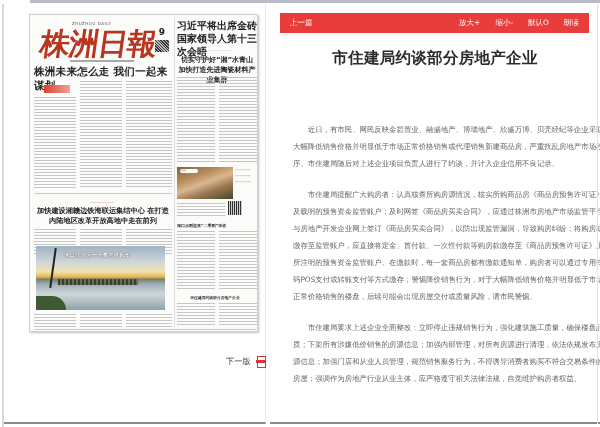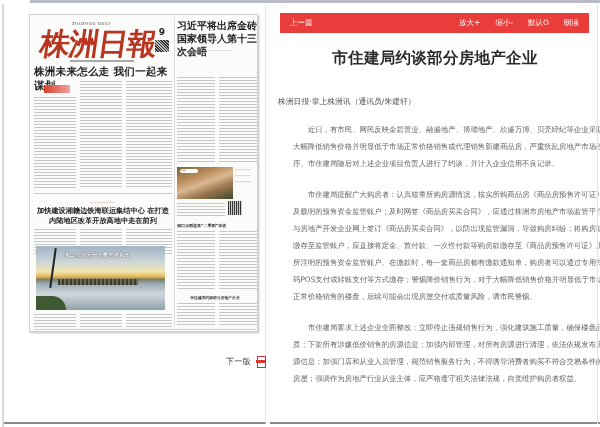--- a/index.html
+++ b/index.html
@@ -69,20 +69,21 @@
       <div class="en">ZHUZHOU DAILY</div>
       <div class="logo">株洲日報</div>
       <div class="sub"></div>
       <div class="datebox">
         <div class="d">9</div>
         <div class="qr"></div>
       </div>
     </div>
     <div class="headline-r">习近平将出席金砖国家领导人第十三次会晤</div>
     <div class="sub-r">————————————</div>
+    <div class="headline-r2">切实守护好“湘”水青山 加快打造先进陶瓷材料产业集群</div>
     <div class="headline-l">株洲未来怎么走  我们一起来谋划</div>
     <div class="redtag"></div>
 
     <div class="txt" style="left:4px;top:82px;width:42px;height:92px;"></div>
     <div class="txt" style="left:50px;top:66px;width:42px;height:108px;"></div>
     <div class="txt" style="left:96px;top:66px;width:46px;height:108px;"></div>
     <div class="txt" style="left:147px;top:62px;width:38px;height:86px;"></div>
     <div class="txt" style="left:189px;top:62px;width:38px;height:86px;"></div>
     <div class="hdiv" style="left:4px;top:178px;width:138px;"></div>
     <div class="vdiv" style="left:144px;top:2px;height:310px;"></div>
@@ -126,21 +127,20 @@
     <div class="toolbar">
       <span>上一篇</span>
       <div class="actions">
         <span>放大+</span>
         <span>缩小-</span>
         <span>默认O</span>
         <span>朗读</span>
       </div>
     </div>
     <div class="article-title">市住建局约谈部分房地产企业</div>
-    <div class="byline">株洲日报·掌上株洲讯（通讯员/朱建轩）</div>
     <div class="body">
       <p>近日，有市民、网民反映金碧置业、融盛地产、博瑞地产、欣盛万博、贝壳经纪等企业采取大幅降低销售价格并明显低于市场正常价格销售或代理销售新建商品房，严重扰乱房地产市场秩序。市住建局随后对上述企业项目负责人进行了约谈，并计入企业信用不良记录。</p>
       <p>市住建局提醒广大购房者：认真核查所购房源情况，核实所购商品房《商品房预售许可证》及载明的预售资金监管账户；及时网签《商品房买卖合同》，应通过株洲市房地产市场监管平台与房地产开发企业网上签订《商品房买卖合同》，以防出现监管漏洞，导致购房纠纷；将购房款缴存至监管账户，应直接将定金、首付款、一次性付款等购房款缴存至《商品房预售许可证》上所注明的预售资金监管账户。在缴款时，每一套商品房都有缴款通知单，购房者可以通过专用扫码POS支付或转账支付等方式缴存；警惕降价销售行为，对于大幅降低销售价格并明显低于市场正常价格销售的楼盘，后续可能会出现房屋交付或质量风险，请市民警惕。</p>
       <p>市住建局要求上述企业全面整改：立即停止违规销售行为，强化建筑施工质量，确保楼盘品质；下架所有涉嫌低价销售的房源信息；加强内部管理，对所有房源进行清理，依法依规发布房源信息；加强门店和从业人员管理，规范销售服务行为，不得诱导消费者购买不符合交易条件的房屋；强调作为房地产行业从业主体，应严格遵守相关法律法规，自觉维护购房者权益。</p>
     </div>
   </div>
   <div class="right-edge"></div>
 </div>
 
 </body></html>

